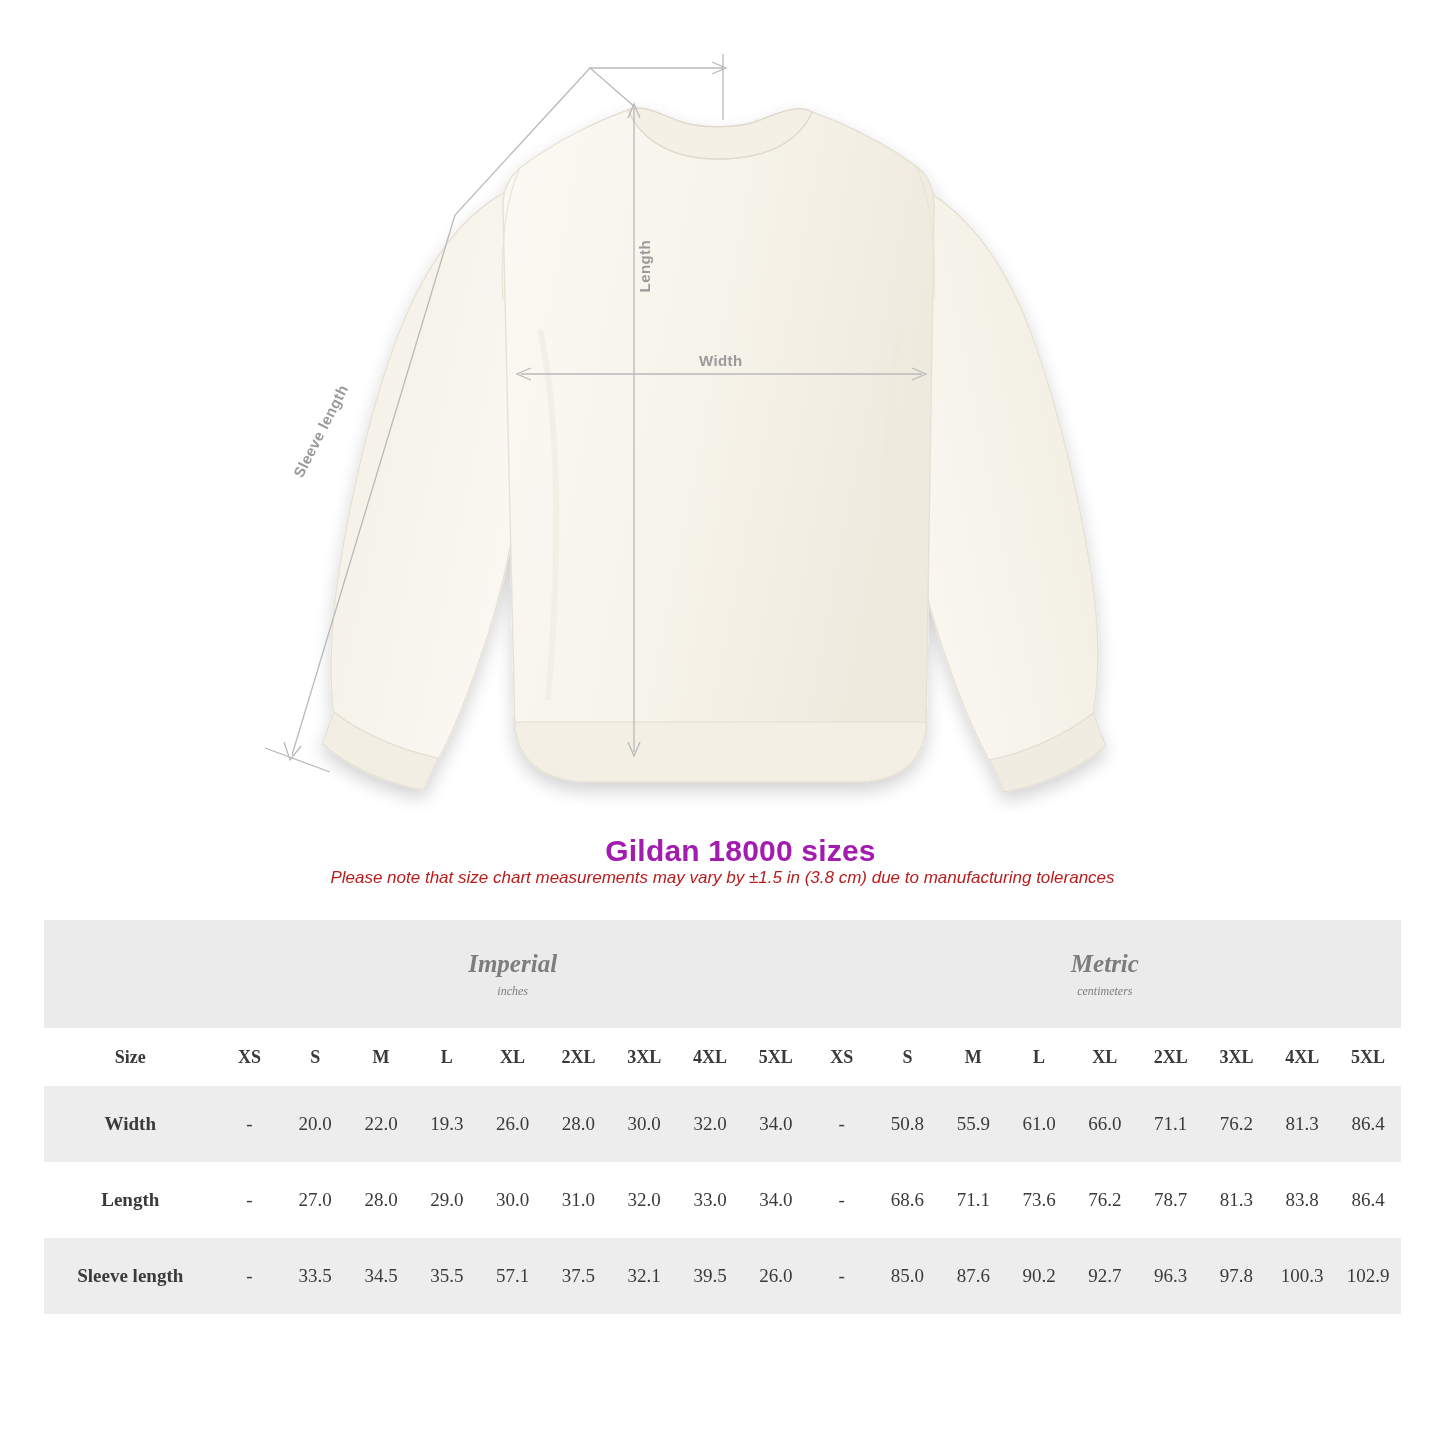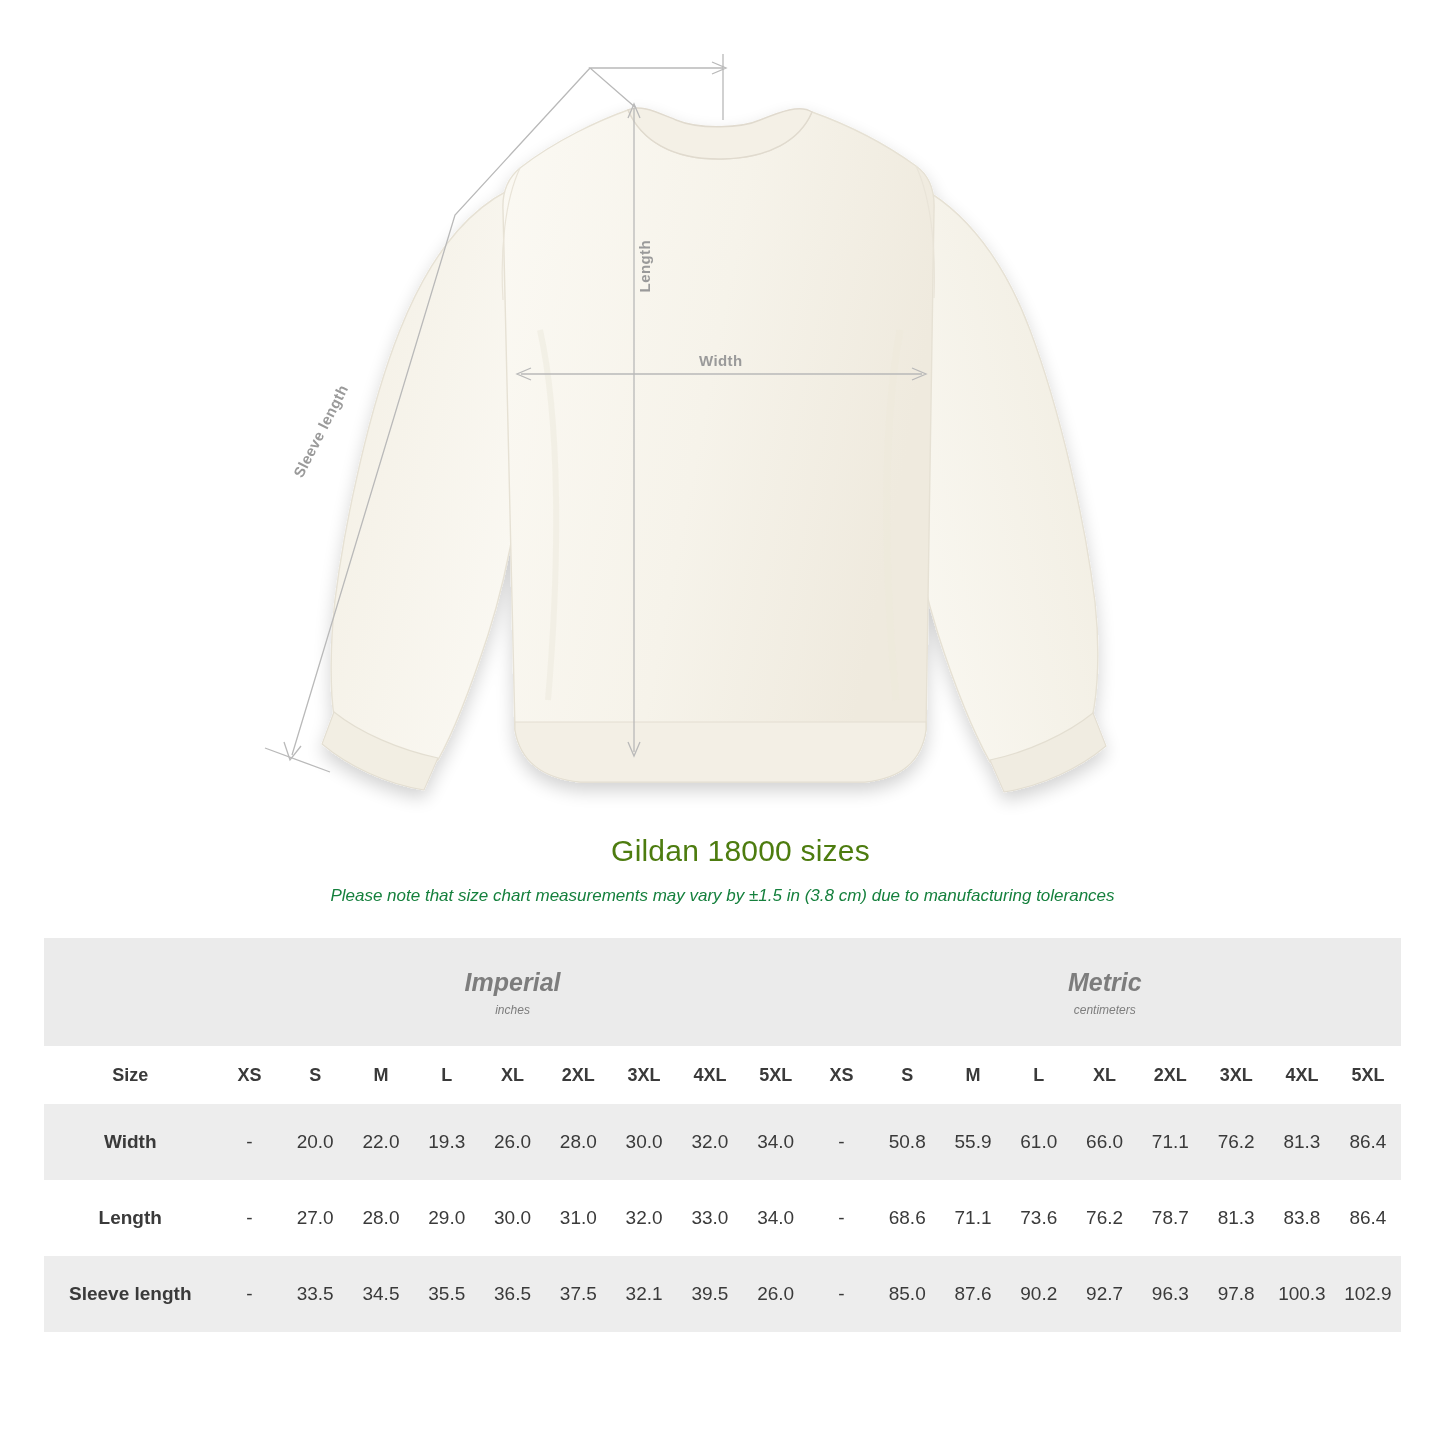--- a/index.html
+++ b/index.html
@@ -56,36 +56,36 @@
     transform-origin: center center;
   }
 
   
   .title-block {
     text-align: center;
     margin-top: 4px;
   }
   .chart-title {
     font-size: 30px;
-    font-weight: normal;
-    color: #4d7c0f;
+    font-weight: bold;
+    color: #a21caf;
     margin: 0;
     letter-spacing: 0.2px;
     padding-left: 36px;
   }
   .chart-note {
     font-size: 17px;
     font-style: italic;
-    color: #15803d;
-    margin-top: 18px;
+    color: #b91c1c;
   }
 
   
   .table-wrap {
     margin: 32px 44px 0 44px;
+    font-family: Liberation Serif, serif;
   }
   table.size-table {
     border-collapse: collapse;
     width: 1357px;
     table-layout: fixed;
   }
   table.size-table td, table.size-table th {
     border: 0;
     text-align: center;
     font-size: 18px;
@@ -336,21 +336,21 @@
           <td>83.8</td>
           <td>86.4</td>
         </tr>
 
         <tr class="data-row band-dark">
           <td class="rowlabel">Sleeve length</td>
           <td>-</td>
           <td>33.5</td>
           <td>34.5</td>
           <td>35.5</td>
-          <td>36.5</td>
+          <td>57.1</td>
           <td>37.5</td>
           <td>32.1</td>
           <td>39.5</td>
           <td>26.0</td>
           <td>-</td>
           <td>85.0</td>
           <td>87.6</td>
           <td>90.2</td>
           <td>92.7</td>
           <td>96.3</td>

